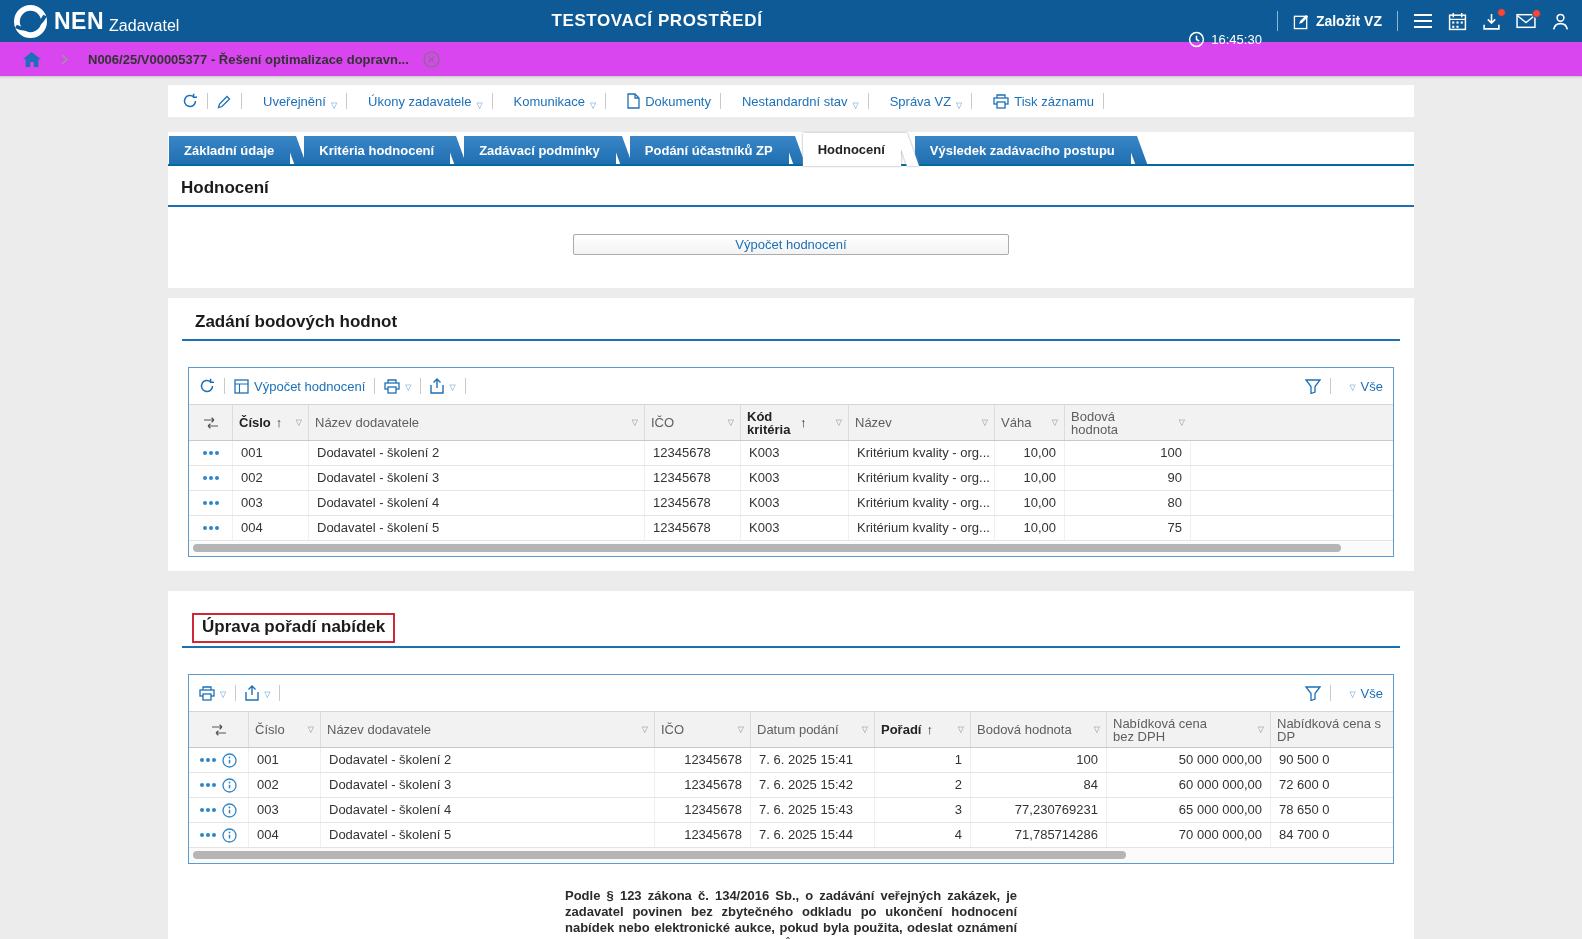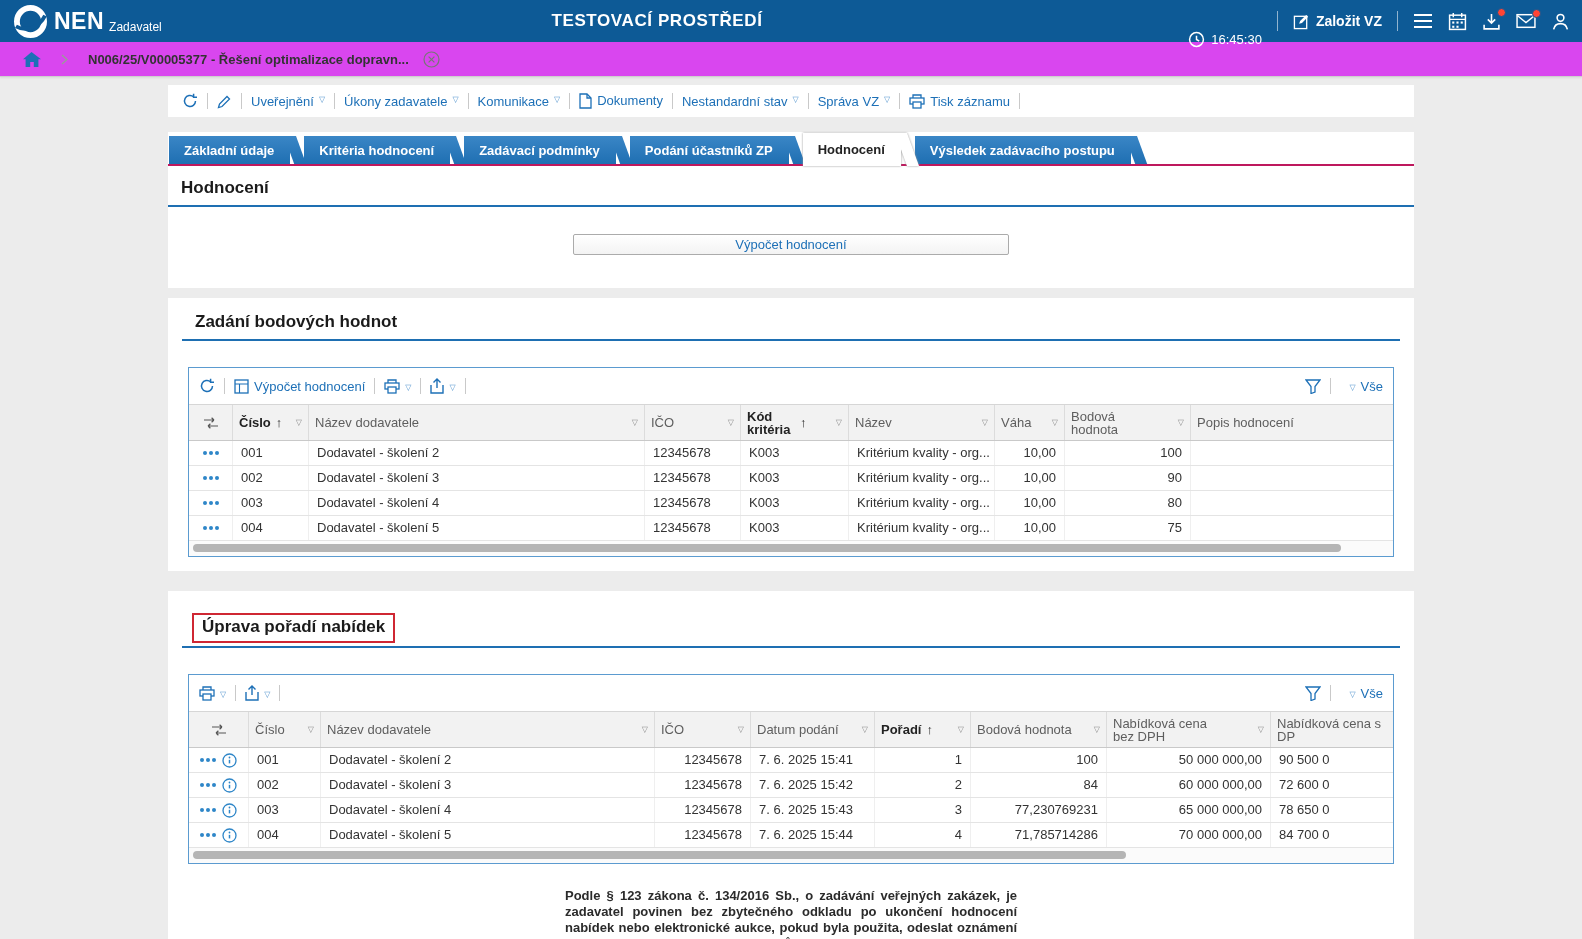--- a/index.html
+++ b/index.html
@@ -4,48 +4,48 @@
 <style>
   * { margin:0; padding:0; box-sizing:border-box; }
   html,body { width:1582px; height:939px; overflow:hidden; }
   body { background:#ececec; font-family:"Liberation Sans",sans-serif; font-size:13px; color:#333; }
 
   
   .topbar { height:42px; background:#0d5a96; display:flex; align-items:center; color:#fff; padding:0 14px; position:relative; }
   .brand { display:flex; align-items:center; gap:7px; cursor:pointer; }
   .brand-text { display:flex; align-items:baseline; gap:5px; }
   .brand-name { font-size:23px; font-weight:bold; letter-spacing:.5px; }
-  .brand-sub { font-size:12px; position:relative; top:2px; }
+  .brand-sub { font-size:16px; position:relative; top:2px; }
   .env-title { position:absolute; left:657px; transform:translateX(-50%); font-size:17px; font-weight:bold; letter-spacing:.6px; }
   .top-right { position:absolute; right:12px; display:flex; align-items:center; gap:15px; }
   .clock-wrap { display:flex; align-items:center; gap:6px; font-size:13px;margin-top:36px; }
   .vsep { width:1px; height:20px; background:rgba(255,255,255,.55); }
   .create-vz { display:flex; align-items:center; gap:6px; font-weight:bold; font-size:14px; color:#fff; text-decoration:none; cursor:pointer; }
   .hicon { position:relative; display:inline-flex; align-items:center; cursor:pointer; }
   .badge { position:absolute; top:-4px; right:-5px; width:9px; height:9px; border-radius:50%; background:#ff4434; border:1px solid #0d5a96; }
 
   
   .breadcrumb { height:35px; background:#d946ef; border-bottom:1px solid #cfcfcf; display:flex; align-items:center; padding-left:22px; gap:14px; box-shadow:0 1px 2px rgba(0,0,0,.08); }
   .crumb-text { font-weight:bold; color:#333; cursor:pointer; }
   .crumb-chevron { display:inline-flex; margin:0 6px; }
 
   
   .content { width:1246px; margin:0 auto; }
   .card { background:#fff; }
   .sep { width:1px; height:16px; background:#c9c9c9; display:inline-block; margin:0 9px; }
 
   
   .toolbar-card { margin-top:8px; height:32px; display:flex; align-items:center; padding:0 14px; }
-  .tlink { color:#1d70b7; text-decoration:none; cursor:pointer; display:inline-flex; align-items:flex-start; gap:5px; }
+  .tlink { color:#1d70b7; text-decoration:none; cursor:pointer; display:inline-flex; align-items:flex-end; gap:5px;margin-left:12px; }
   .dd { font-size:8px; color:#5e9bd1; font-style:normal; position:relative; top:1px; }
   .ticon { display:inline-flex; align-items:center; cursor:pointer; }
 
   
   .tabs-card { margin-top:15px; }
-  .tabstrip { display:flex; align-items:flex-end; height:34px; border-bottom:2px solid #be185d; padding-left:1px; }
+  .tabstrip { display:flex; align-items:flex-end; height:34px; border-bottom:2px solid #0369a1; padding-left:1px; }
   .tab { position:relative; height:28px; background:linear-gradient(#3a86c6,#1f6fb2); color:#fff; font-weight:bold; display:flex; align-items:center; padding:0 16px 0 15px; margin-right:14px; cursor:pointer; white-space:nowrap; }
   .tab::after { content:""; position:absolute; top:0; right:-6px; width:12px; height:100%; background:inherit; transform:skewX(20deg); transform-origin:top left; }
   .tab.active { background:#fff; color:#222; height:33px; margin-bottom:-2px; z-index:2; filter:drop-shadow(0 0 1px #9a9a9a); }
 
   
   .section-head { border-bottom:2px solid #1e6fb2; }
   .section-head h2 { font-size:17px; color:#1b1b1b; padding:12px 13px 7px; display:inline-block; }
   .red-box { display:inline-block; border:2px solid #cf2733; margin:20px 0 3px 10px; }
   .red-box h2 { padding:2px 8px 4px; }
 
@@ -374,23 +374,20 @@
           <span class="fdd">▽</span>
         </div>
         <div class="th c6">
           <span class="th-label">Váha</span>
           <span class="fdd">▽</span>
         </div>
         <div class="th c7">
           <span class="th-label" style="width:52px;white-space:normal;">Bodová hodnota</span>
           <span class="fdd">▽</span>
         </div>
-        <div class="th c8">
-          <span class="th-label">Popis hodnocení</span>
-        </div>
       </div>
 
       <div class="trow t1">
         <div class="cell c0 actions">
             <span class="dots">
               <i></i>
               <i></i>
               <i></i>
             </span>
           </div>

